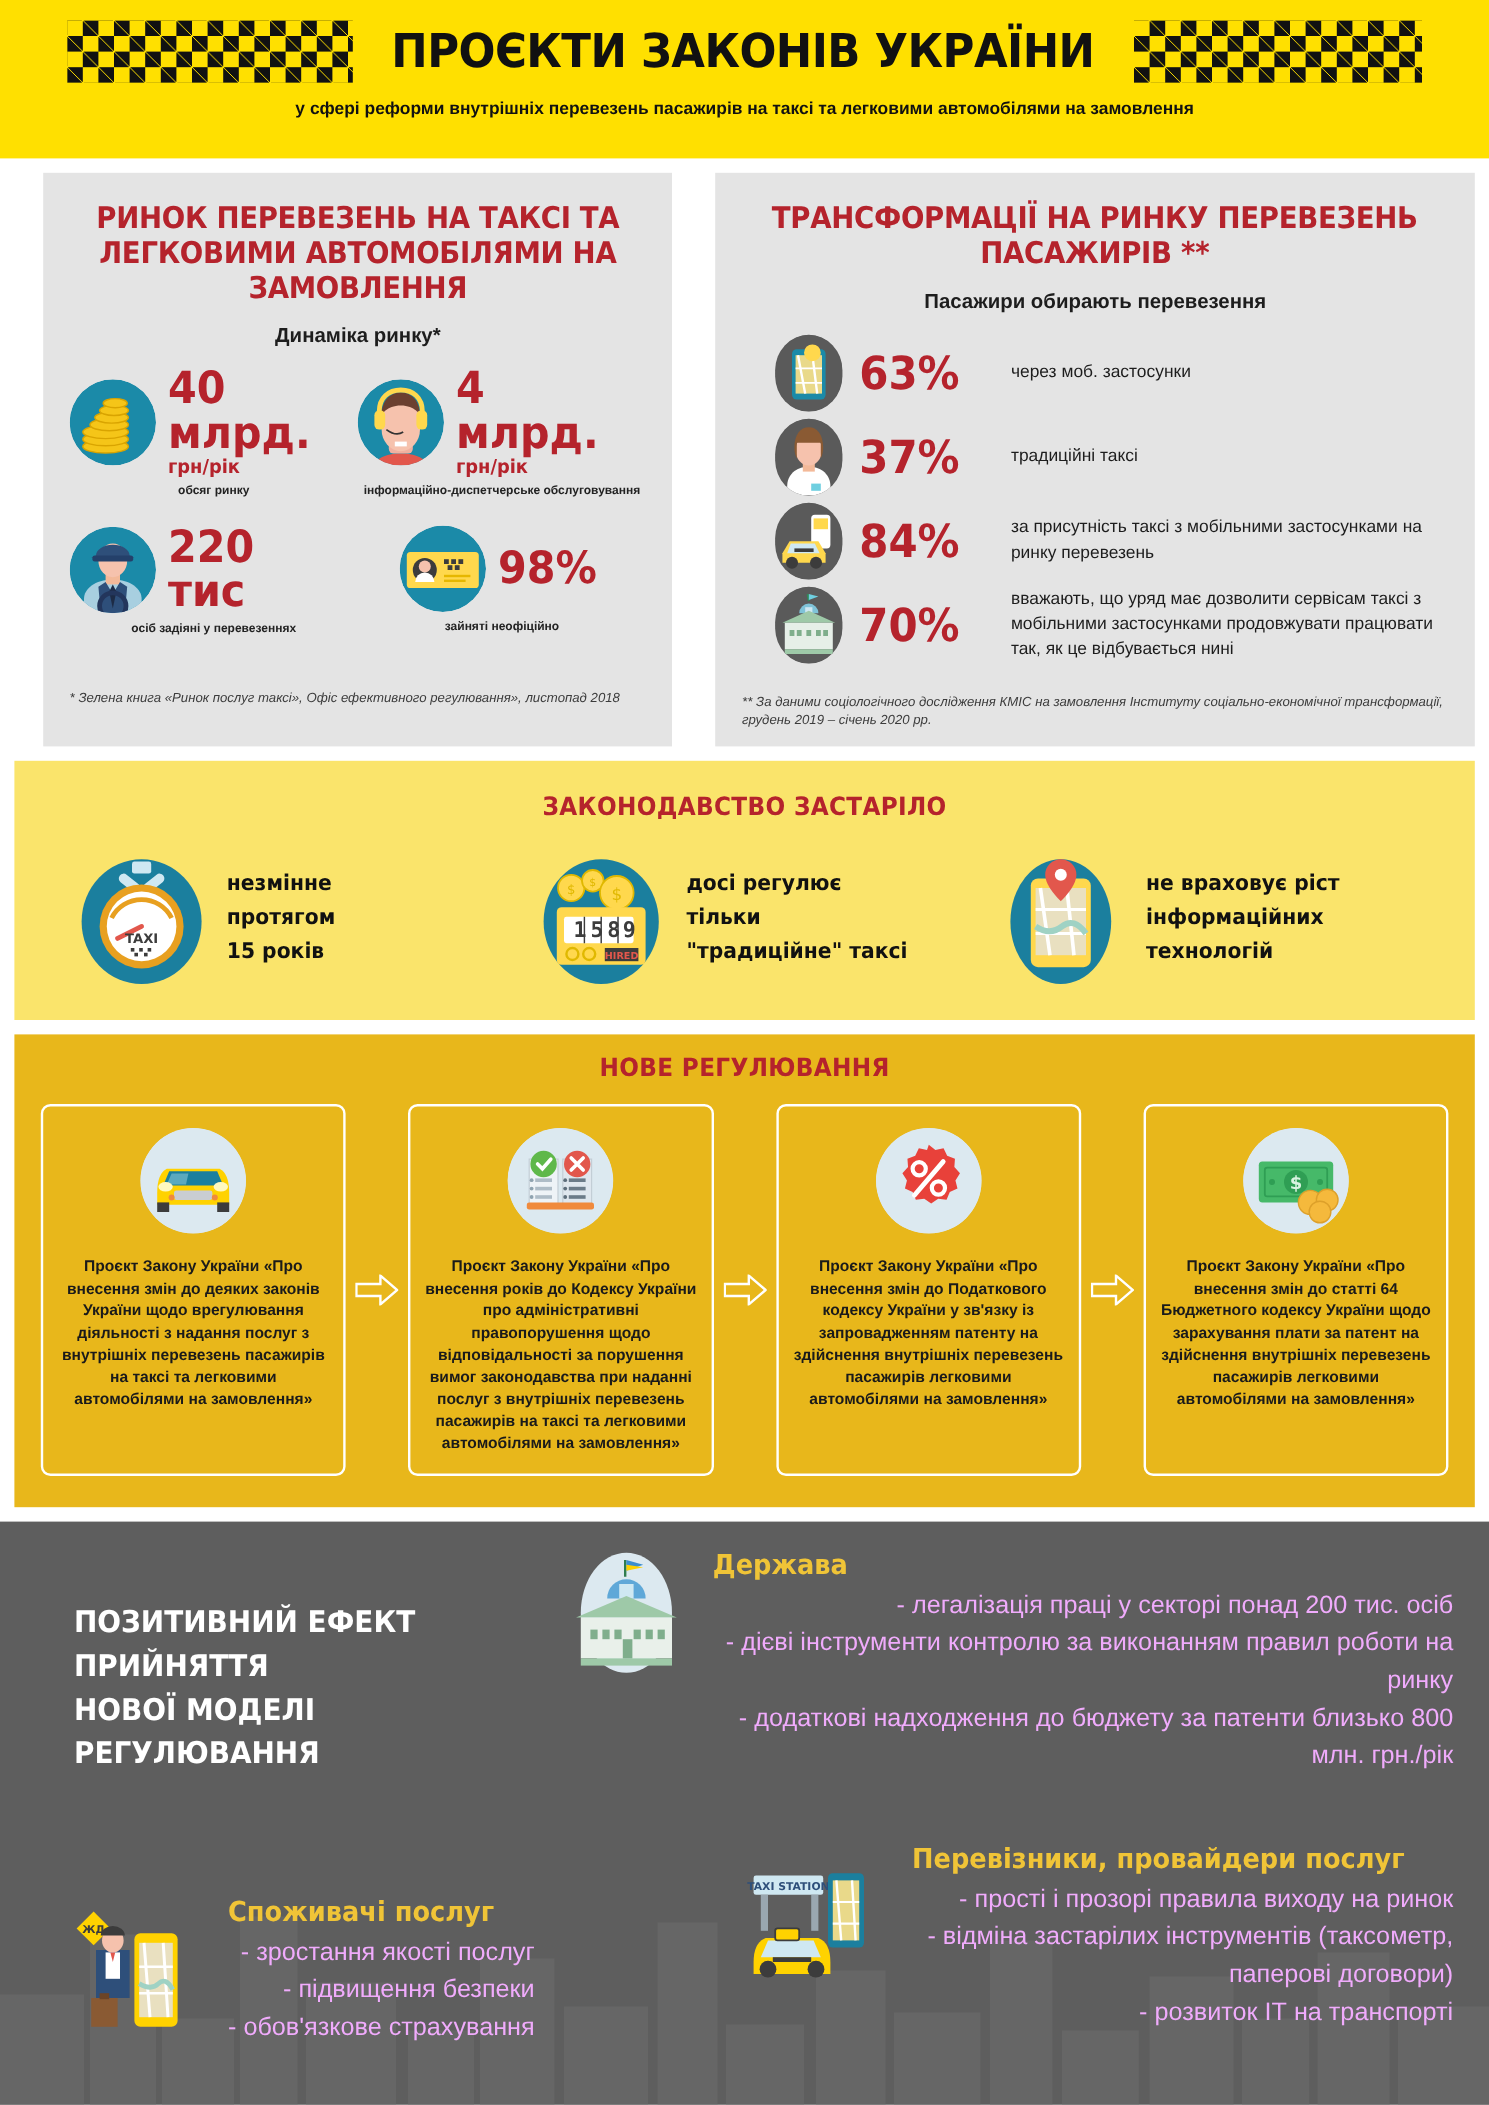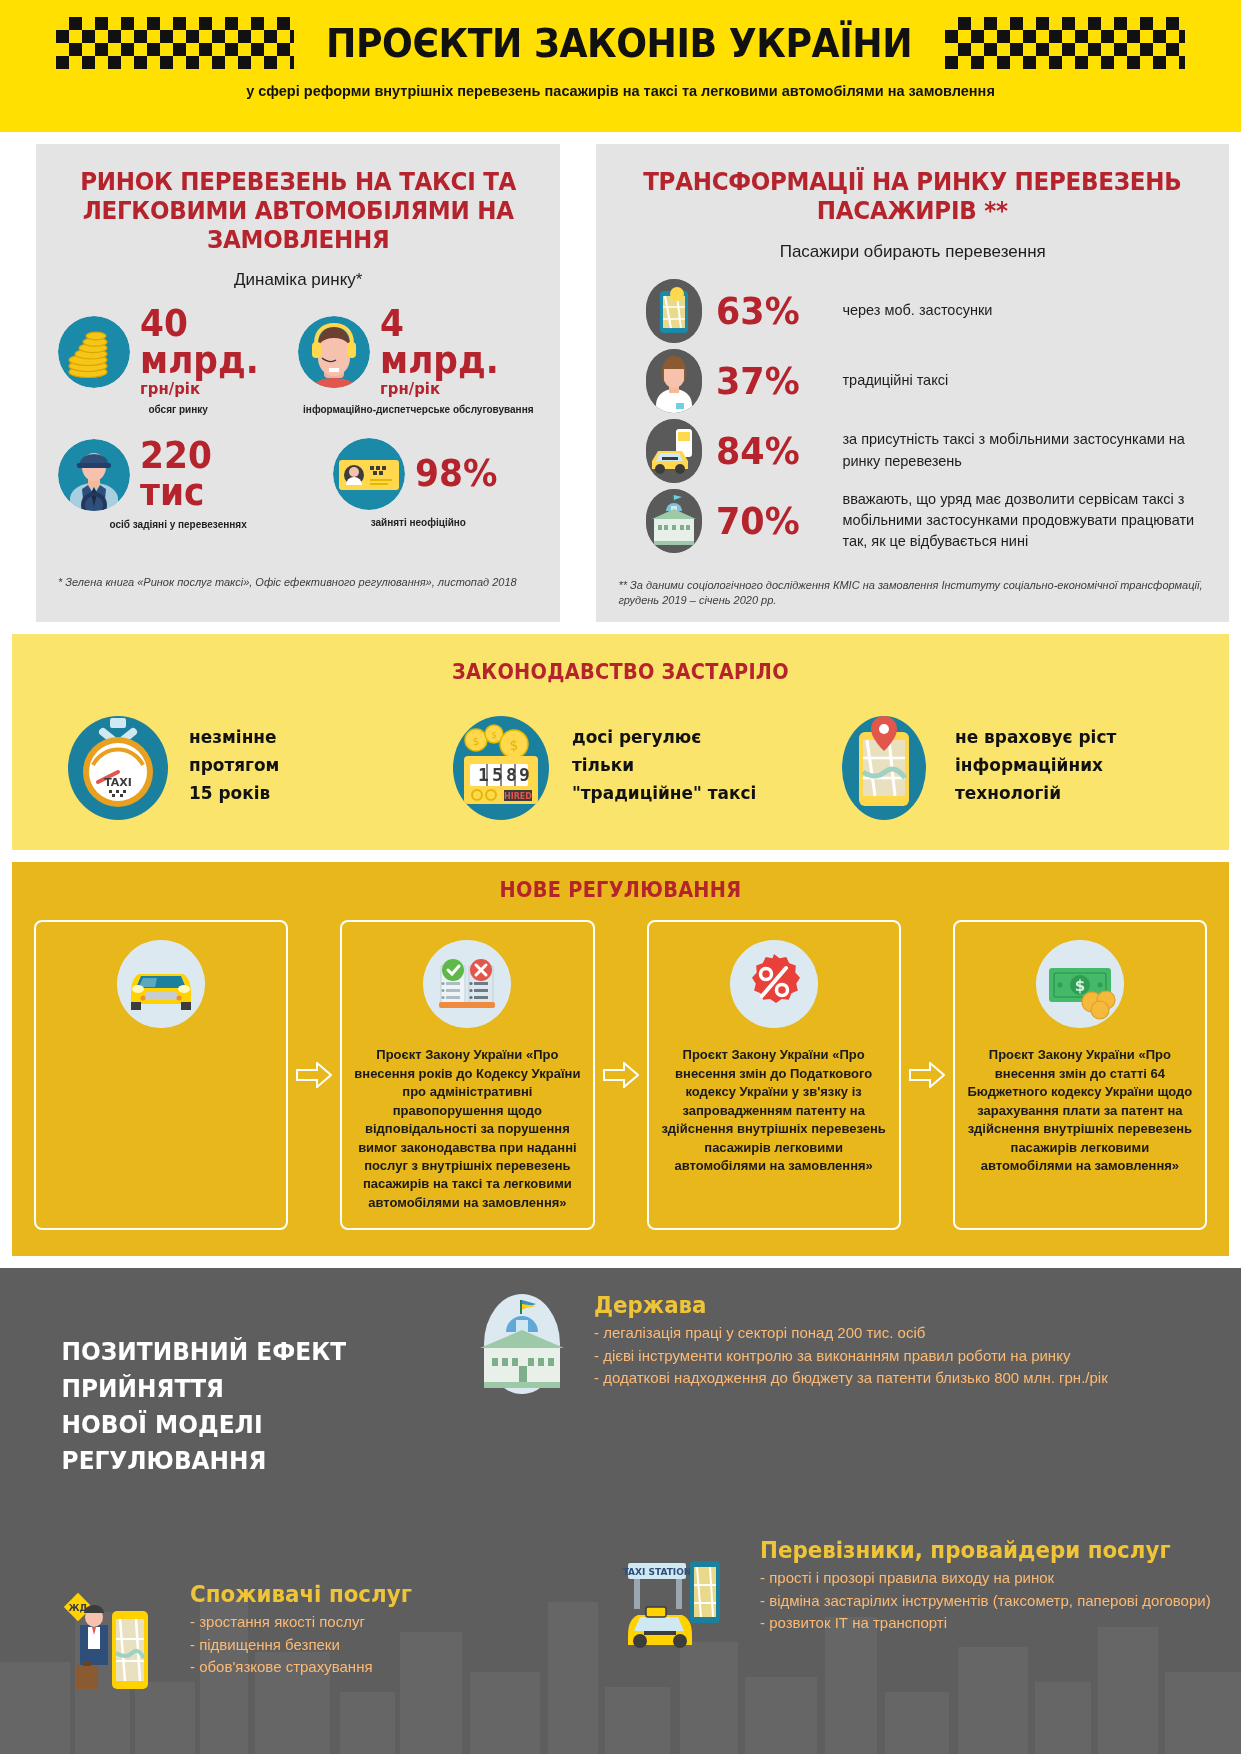--- a/index.html
+++ b/index.html
@@ -80,21 +80,21 @@
     color: #b5232c;
     font-weight: bold;
     font-size: 25px;
     text-align: center;
     line-height: 1.15;
     transform: scaleX(0.92);
     letter-spacing: -0.3px;
   }
   .panel-sub {
     text-align: center;
-    font-weight: normal;
+    font-weight: bold;
     font-size: 17px;
     color: #1d1d1d;
     margin-top: 16px;
   }
 
   
   .stats {
     display: grid;
     grid-template-columns: 1fr 1fr;
     row-gap: 22px;
@@ -310,23 +310,24 @@
     font-family: "DejaVu Sans", sans-serif;
     color: #f0c437;
     font-weight: bold;
     font-size: 23px;
     transform: scaleX(0.93);
     transform-origin: left center;
     margin-bottom: 4px;
   }
   .bl-list {
     list-style: none;
-    color: #fdba74;
-    font-size: 15px;
+    color: #f0abfc;
+    font-size: 21px;
     line-height: 1.48;
+    text-align: right;
   }
   .dark-bottom {
     display: flex;
     gap: 10px;
     margin-top: 58px;
   }
   .dark-col { display: flex; gap: 10px; }
   .dark-col.left-col { width: 580px; flex: 0 0 auto; padding-left: 20px; margin-top: 44px; }
   .dark-col .bl-icon { width: 120px; height: 118px; }
 </style>
@@ -629,20 +630,21 @@
           <path d="M26 38h14l-2 9H22z" fill="#5ba9be"></path>
           <rect x="28" y="52" width="32" height="8" rx="2" fill="#c9cdd2"></rect>
           <ellipse cx="21" cy="49" rx="6" ry="4" fill="#fff9c0"></ellipse>
           <ellipse cx="67" cy="49" rx="6" ry="4" fill="#fff9c0"></ellipse>
           <circle cx="26" cy="58" r="2.5" fill="#f08a3c"></circle>
           <circle cx="62" cy="58" r="2.5" fill="#f08a3c"></circle>
           <rect x="14" y="62" width="10" height="8" fill="#3c3c3c"></rect>
           <rect x="64" y="62" width="10" height="8" fill="#3c3c3c"></rect>
         </svg>
       </div>
+      <div class="card-txt">Проєкт Закону України «Про внесення змін до деяких законів  України щодо врегулювання діяльності з надання послуг з внутрішніх перевезень пасажирів  на таксі та легковими автомобілями на замовлення»</div>
     </div>
 
     <div class="arrow">
       <svg width="36" height="26" viewBox="0 0 36 26">
           <path d="M1 8h20V1l14 12-14 12v-7H1z" fill="none" stroke="#fff" stroke-width="2"></path>
         </svg>
     </div>
 
     <div class="card">
       <div class="card-icon">

